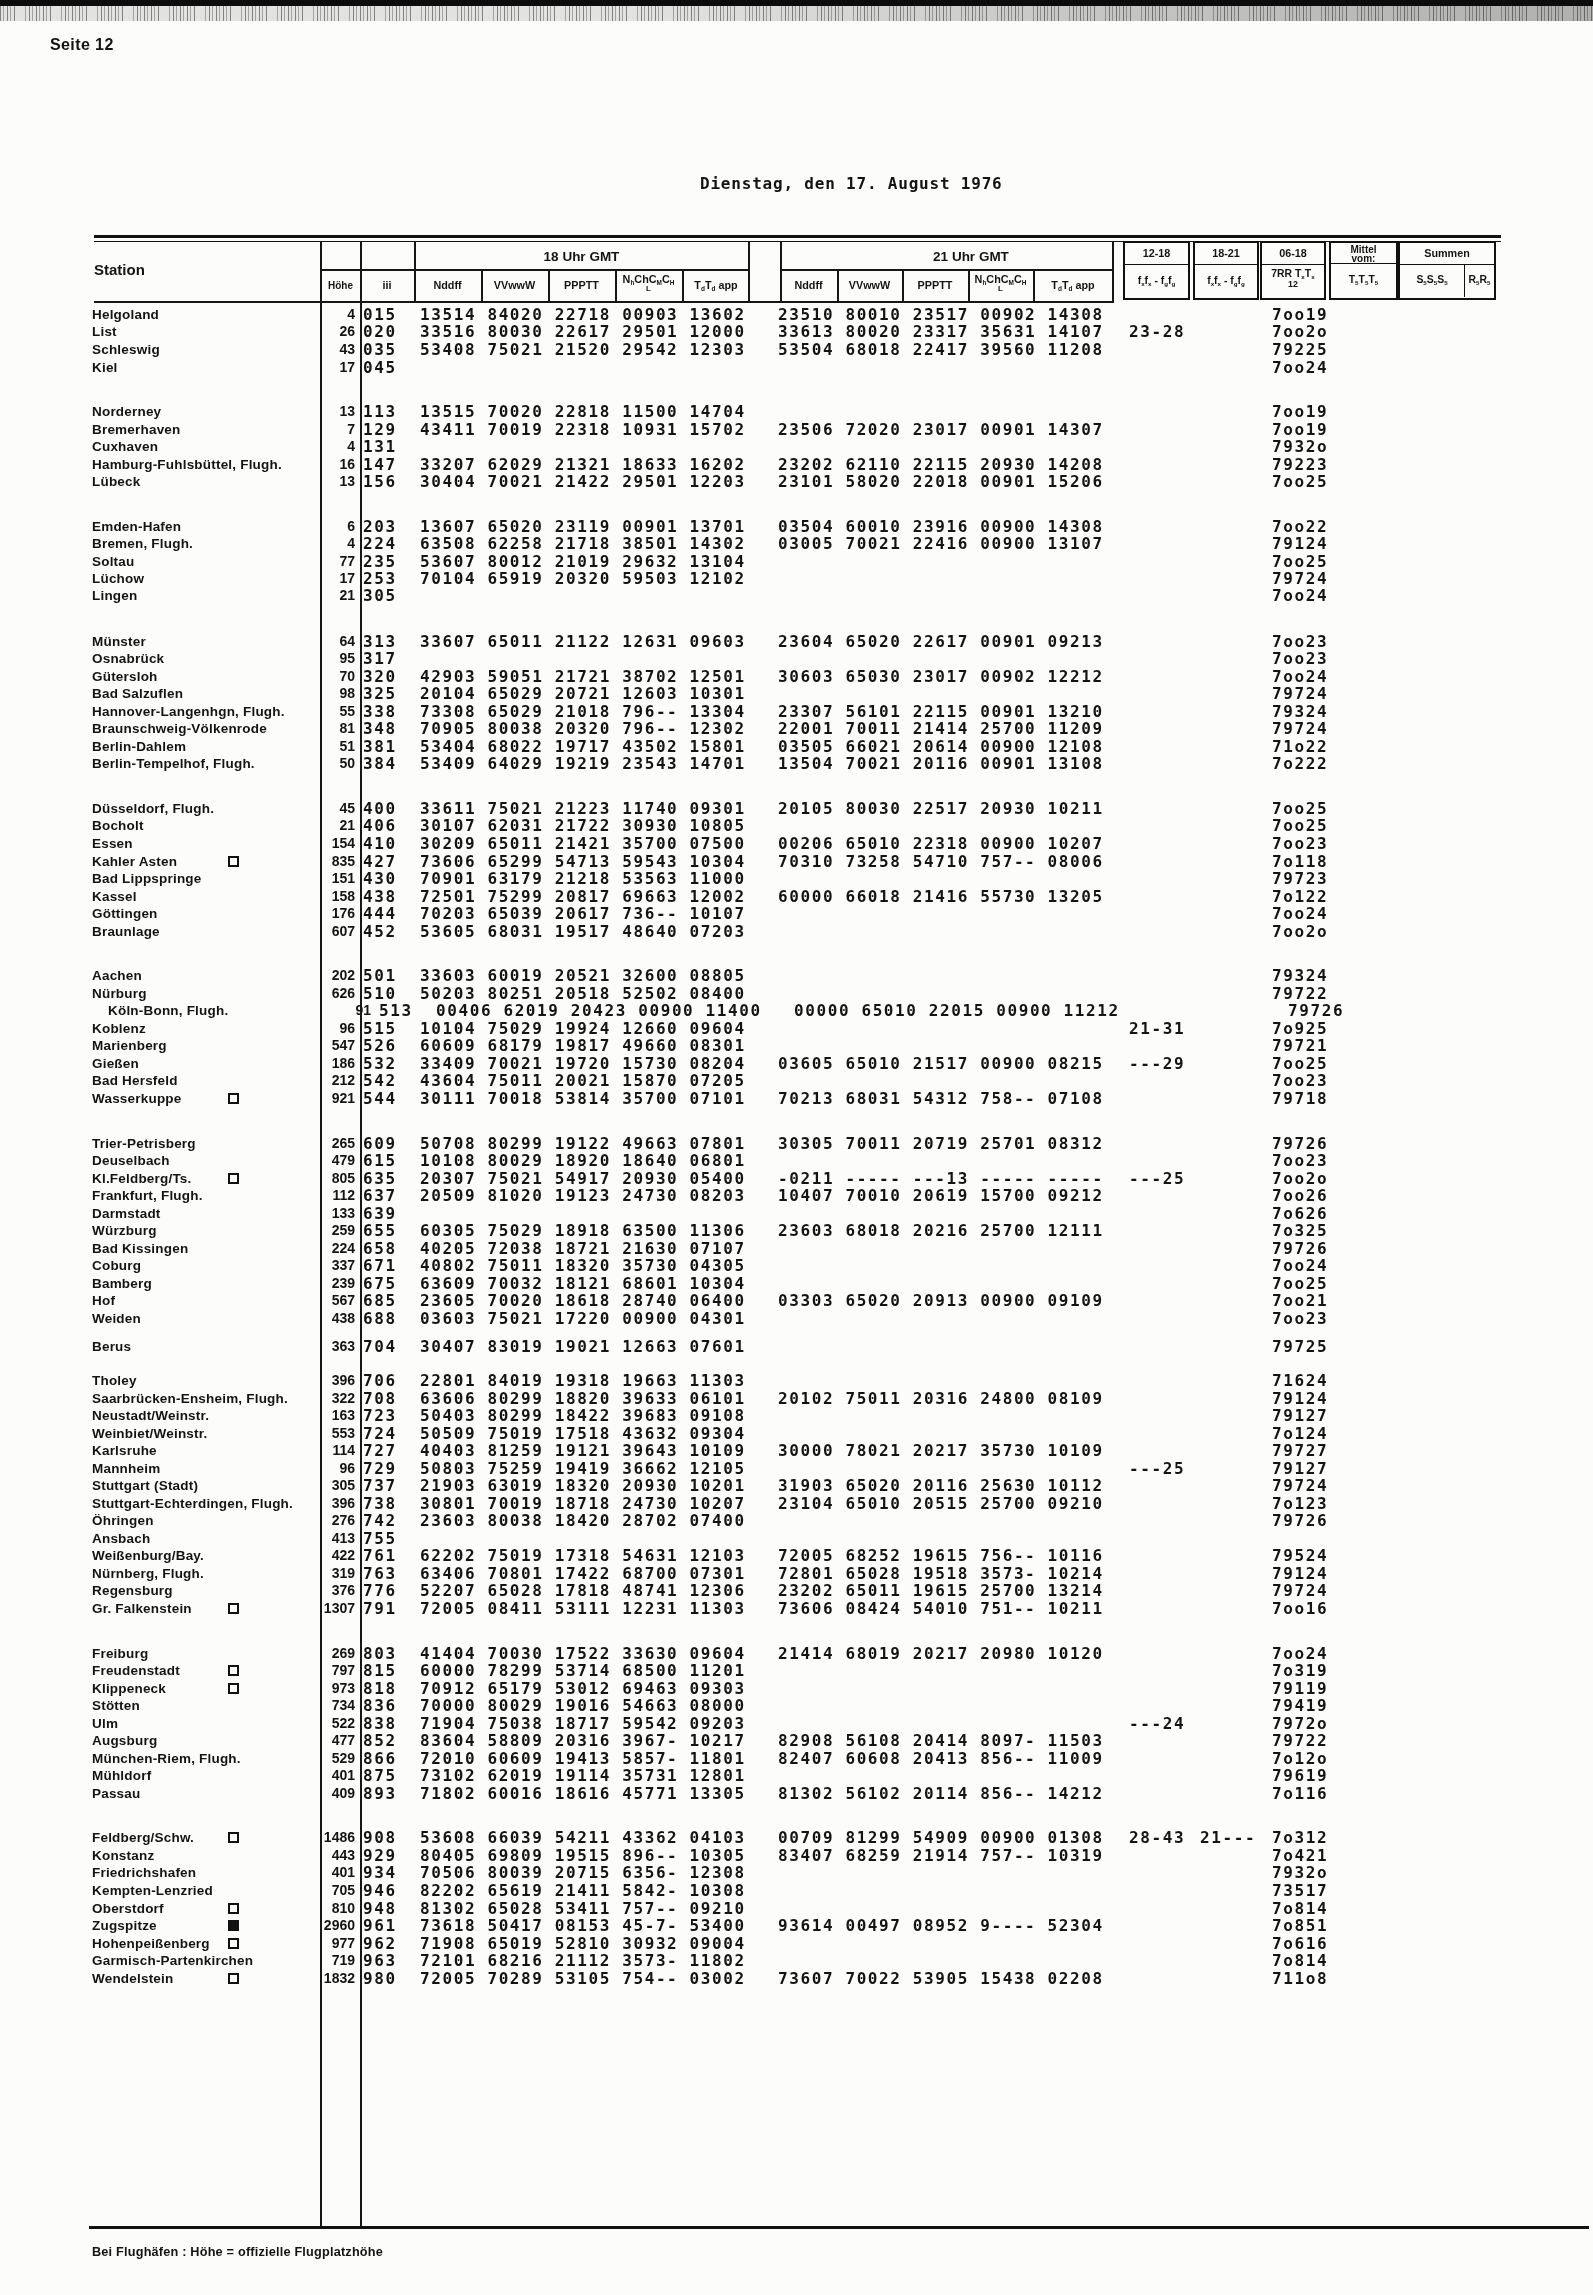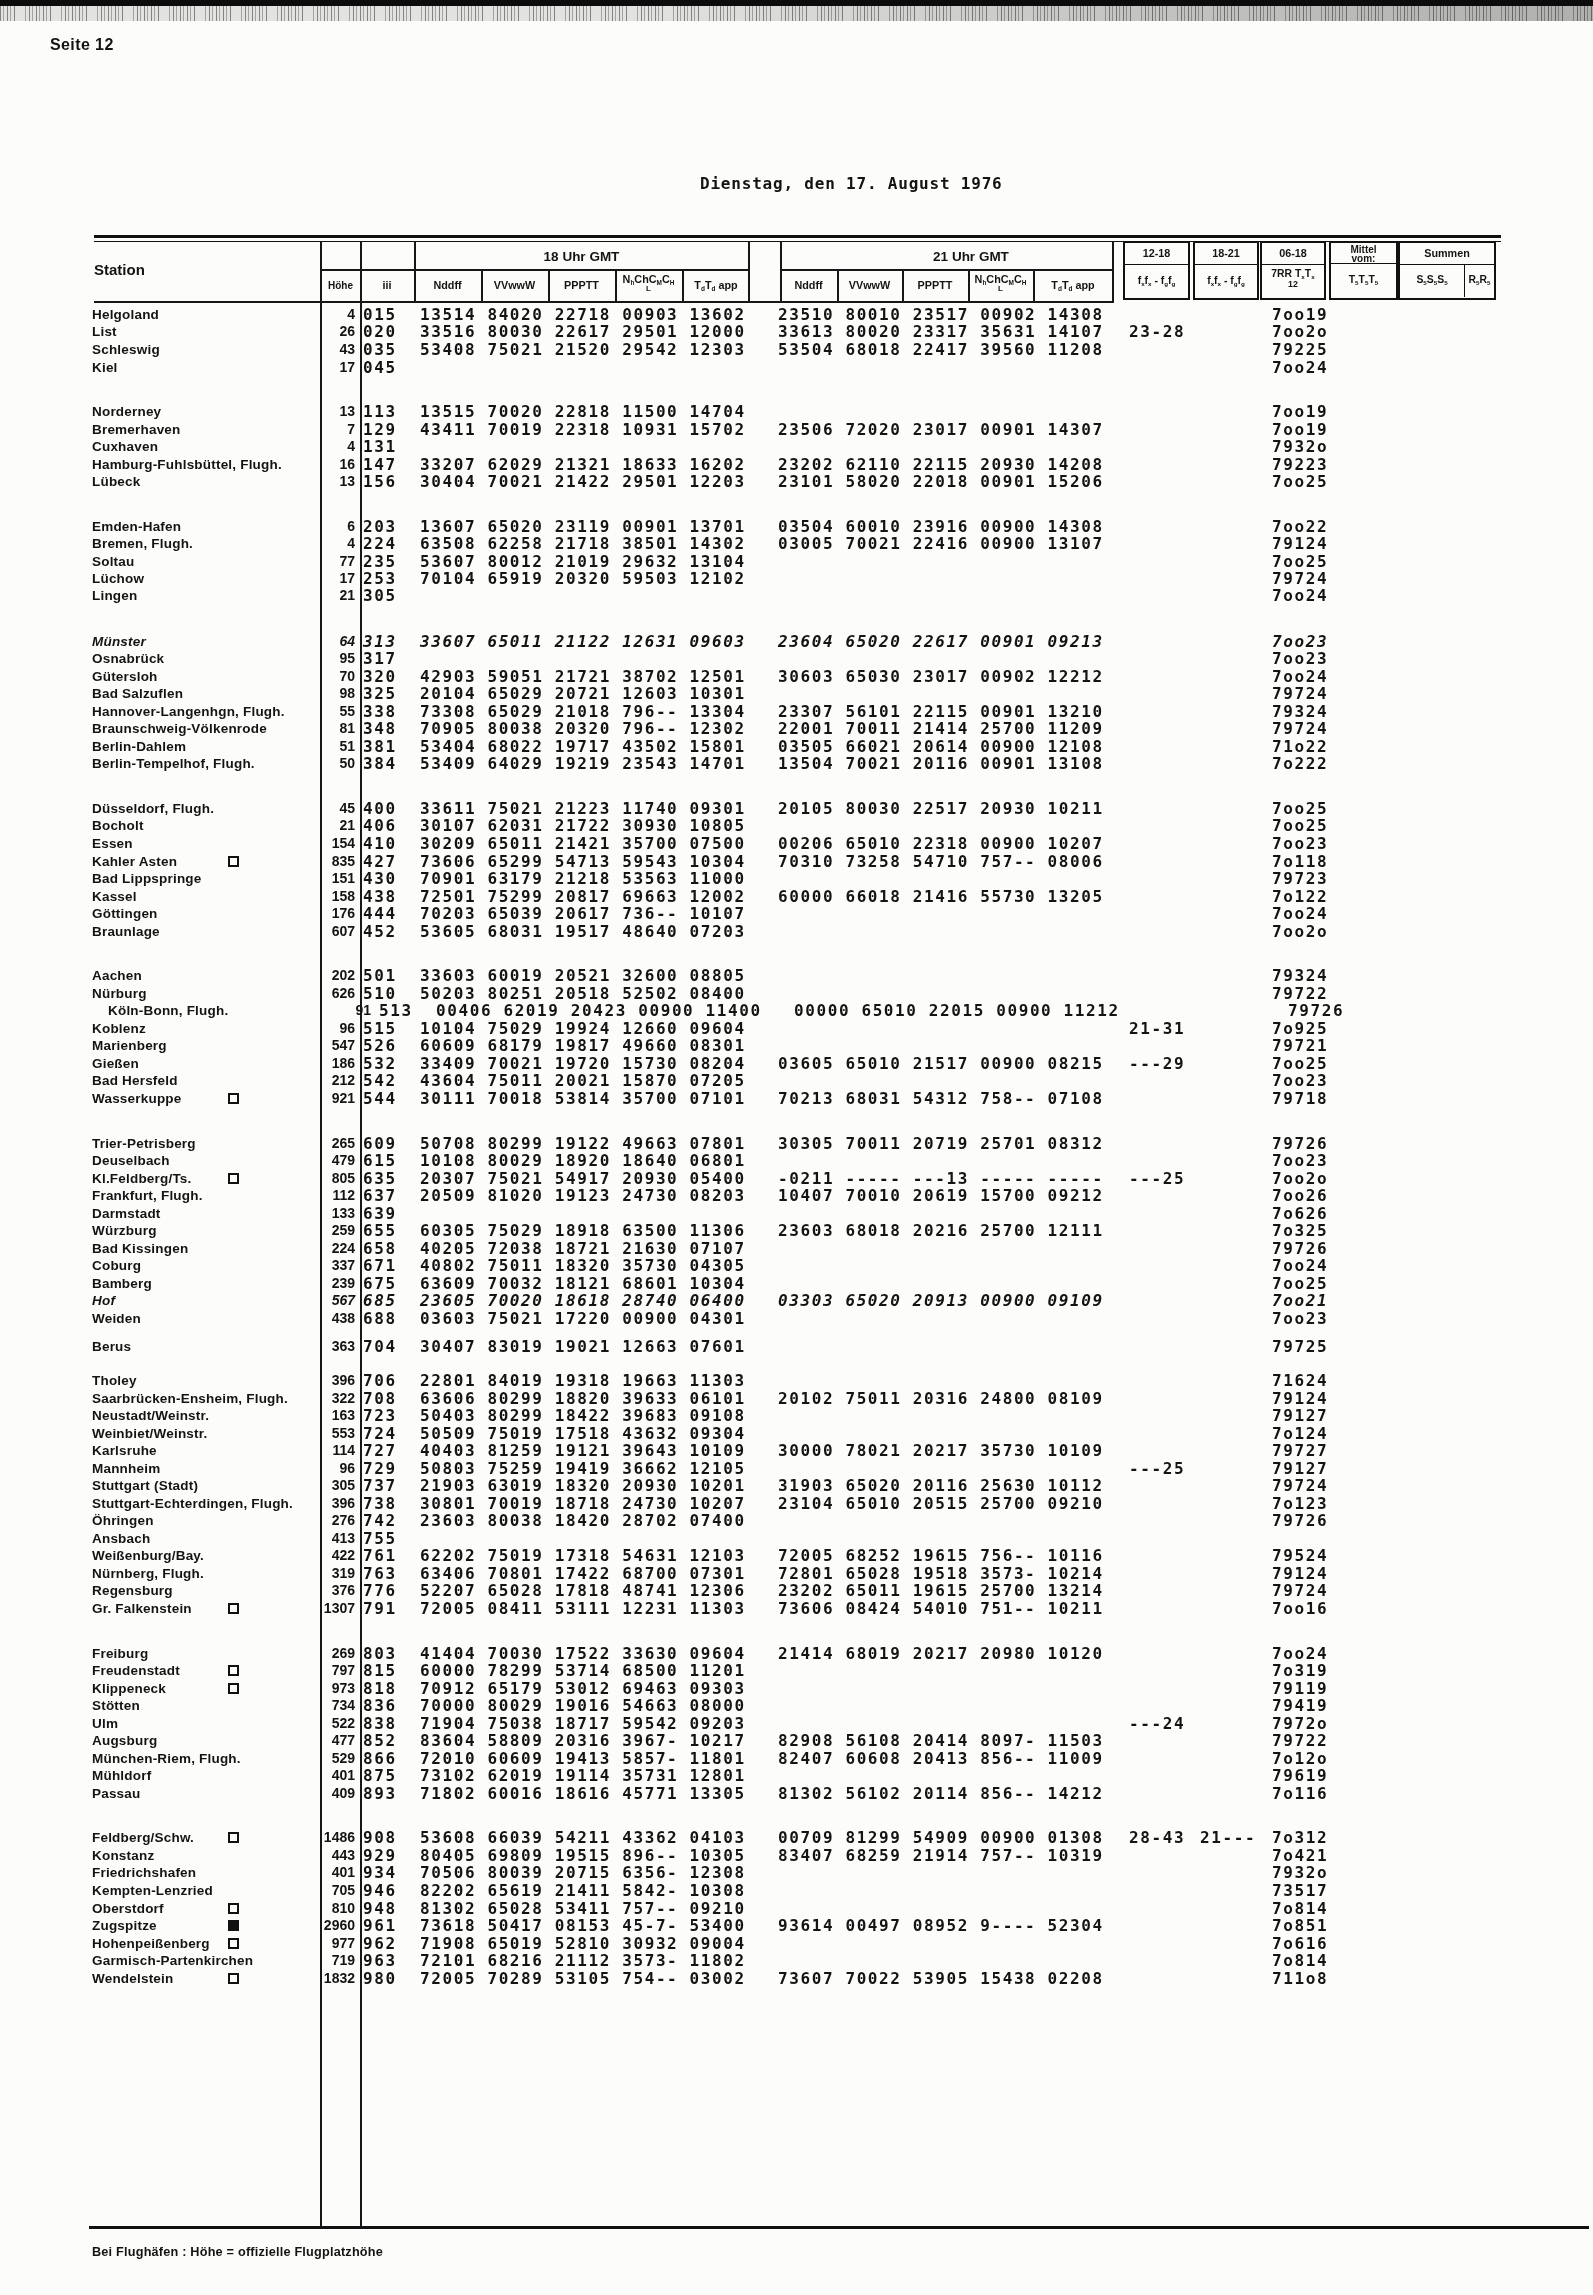--- a/index.html
+++ b/index.html
@@ -231,21 +231,21 @@
         <span class="mono iii">253</span>
         <span class="mono o18">70104 65919 20320 59503 12102</span>
         <span class="mono s06">79724</span>
       </div>
       <div class="row" style="top: 587px;">
         <span class="nm">Lingen</span>
         <span class="hh">21</span>
         <span class="mono iii">305</span>
         <span class="mono s06">7oo24</span>
       </div>
-      <div class="row" style="top: 633px; font-style: italic;">
+      <div class="row" style="top: 633px;">
         <span class="nm">Münster</span>
         <span class="hh">64</span>
         <span class="mono iii">313</span>
         <span class="mono o18">33607 65011 21122 12631 09603</span>
         <span class="mono o21">23604 65020 22617 00901 09213</span>
         <span class="mono s06">7oo23</span>
       </div>
       <div class="row" style="top: 650px;">
         <span class="nm">Osnabrück</span>
         <span class="hh">95</span>
@@ -483,21 +483,21 @@
         <span class="mono o18">40802 75011 18320 35730 04305</span>
         <span class="mono s06">7oo24</span>
       </div>
       <div class="row" style="top: 1275px;">
         <span class="nm">Bamberg</span>
         <span class="hh">239</span>
         <span class="mono iii">675</span>
         <span class="mono o18">63609 70032 18121 68601 10304</span>
         <span class="mono s06">7oo25</span>
       </div>
-      <div class="row" style="top: 1292px; font-style: italic;">
+      <div class="row" style="top: 1292px;">
         <span class="nm">Hof</span>
         <span class="hh">567</span>
         <span class="mono iii">685</span>
         <span class="mono o18">23605 70020 18618 28740 06400</span>
         <span class="mono o21">03303 65020 20913 00900 09109</span>
         <span class="mono s06">7oo21</span>
       </div>
       <div class="row" style="top: 1310px;">
         <span class="nm">Weiden</span>
         <span class="hh">438</span>

